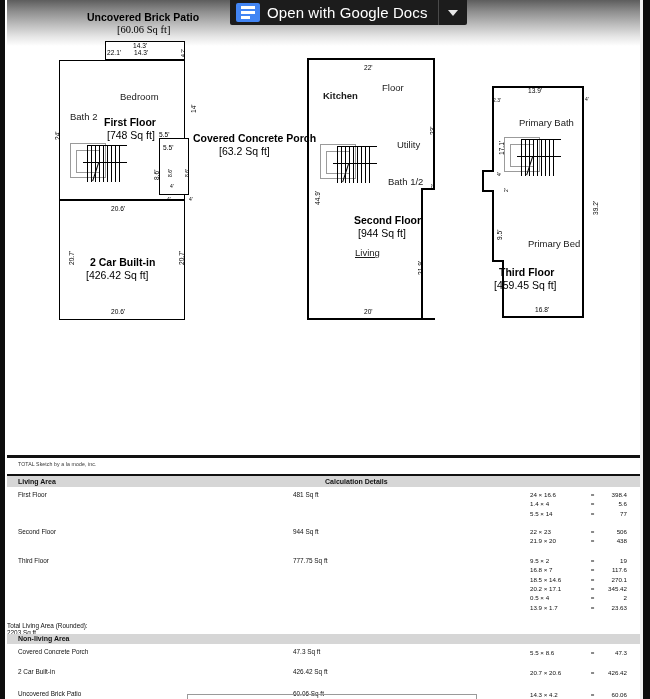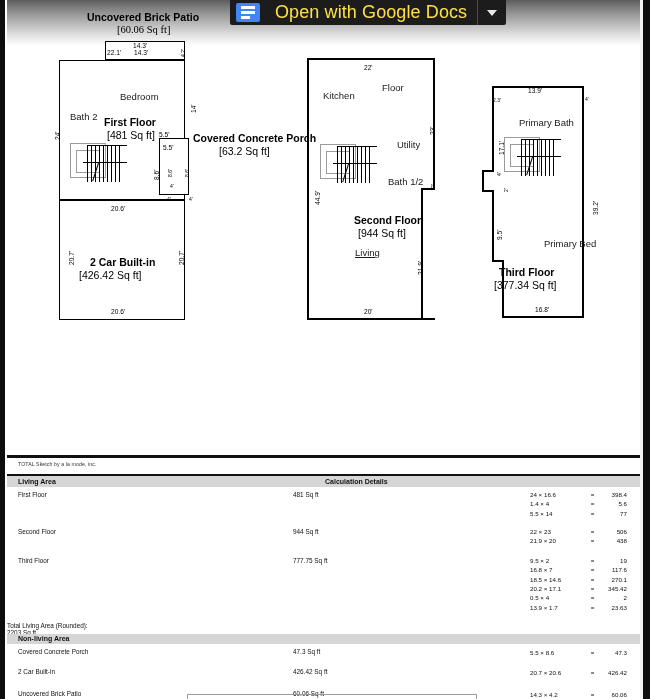--- a/index.html
+++ b/index.html
@@ -18,21 +18,21 @@
   .topshade{position:absolute;left:7px;top:0;width:636px;height:46px;
      background:linear-gradient(to bottom,#5d5d5d 0%,#8e8e8e 25%,#bfbfbf 55%,#e6e6e6 80%,#ffffff 100%);z-index:5;}
 
   
   .gdocs{position:absolute;left:230px;top:0px;height:25px;background:#1c1c1c;
      display:flex;align-items:center;z-index:60;border-radius:0 0 2px 2px;}
   .gdocs .gicon{width:24px;height:19px;background:#4285f4;margin:0 7px 0 6px;border-radius:2px;
      display:flex;flex-direction:column;justify-content:center;align-items:center;gap:2.5px;}
   .gdocs .gicon i{display:block;width:14px;height:2.4px;background:#fff;}
   .gdocs .gicon i.short{width:9px;margin-right:5px;}
-  .gdocs .glabel{color:#fde047;font-size:18px;letter-spacing:.1px;padding-right:10px;white-space:nowrap;margin-left:8px;}
+  .gdocs .glabel{color:#ffffff;font-size:15px;letter-spacing:.1px;padding-right:10px;white-space:nowrap;}
   .gdocs .gsep{width:1px;height:25px;background:#4a4a4a;}
   .gdocs .gcaret{width:28px;height:25px;display:flex;align-items:center;justify-content:center;}
   .gdocs .gcaret span{display:block;width:0;height:0;border-left:5px solid transparent;
      border-right:5px solid transparent;border-top:6px solid #e8e8e8;}
 
   
   #sketch{position:absolute;left:7px;top:0;width:636px;height:455px;z-index:10;}
   .ttl{position:absolute;font-weight:bold;font-size:10.5px;color:#000;white-space:nowrap;}
   .sub{position:absolute;font-size:10.5px;color:#000;white-space:nowrap;}
   .room{position:absolute;font-size:9.5px;color:#1a1a1a;white-space:nowrap;}
@@ -106,21 +106,21 @@
     <div class="boxw" style="left:98px;top:41px;width:80px;height:19px;"></div>
     <div class="dim" style="left:126px;top:41.5px;">14.3'</div>
     <div class="dim" style="left:127px;top:49px;">14.3'</div>
     <div class="dim" style="left:100px;top:49px;">22.1'</div>
     <div class="dimv dimS" style="left:173px;top:57px;">4.2'</div>
 
     <div class="boxw" style="left:52px;top:60px;width:126px;height:140px;"></div>
     <div class="room" style="left:113px;top:91px;">Bedroom</div>
     <div class="room" style="left:63px;top:111px;">Bath 2</div>
     <div class="ttl" style="left:97px;top:116px;">First Floor</div>
-    <div class="sub" style="left:100px;top:129px;">[481 Sq ft]</div>
+    <div class="sub" style="left:100px;top:129px;">[748 Sq ft]</div>
     <div class="dimv" style="left:47px;top:140px;">24'</div>
     <div class="dimv" style="left:183px;top:113px;">14'</div>
 
     <div class="stairs" style="left:63px;top:143px;width:58px;height:43px;">
       <div class="frame" style="left:0;top:0;width:36px;height:35px;"></div>
       <div class="frame" style="left:6px;top:7px;width:24px;height:23px;"></div>
       <div class="tread" style="left:17px;top:2px;height:37px;"></div>
       <div class="tread" style="left:21px;top:2px;height:37px;"></div>
       <div class="tread" style="left:25px;top:2px;height:37px;"></div>
       <div class="tread" style="left:29px;top:2px;height:37px;"></div>
@@ -146,37 +146,37 @@
     <div class="dimv dimS" style="left:160px;top:177px;">8.6'</div>
     <div class="dimv dimS" style="left:177px;top:177px;">8.6'</div>
     <div class="dim dimS" style="left:163px;top:183px;">4'</div>
 
     <div class="boxw" style="left:52px;top:200px;width:126px;height:120px;"></div>
     <div class="dim" style="left:104px;top:205px;">20.6'</div>
     <div class="dim" style="left:104px;top:308px;">20.6'</div>
     <div class="dimv" style="left:61px;top:265px;">20.7'</div>
     <div class="dimv" style="left:171px;top:265px;">20.7'</div>
     <div class="ttl" style="left:83px;top:256px;">2 Car Built-in</div>
-    <div class="sub" style="left:72px;top:269px;">[426.42 Sq ft]</div>
+    <div class="sub" style="left:79px;top:269px;">[426.42 Sq ft]</div>
 
     <div class="wall" style="left:300px;top:58px;width:128px;height:1.8px;"></div>
     <div class="wall" style="left:300px;top:58px;width:1.8px;height:262px;"></div>
     <div class="wall" style="left:300px;top:318px;width:128px;height:1.8px;"></div>
     <div class="wall" style="left:426px;top:58px;width:1.8px;height:132px;"></div>
     <div class="wall" style="left:414px;top:188px;width:13px;height:1.8px;"></div>
     <div class="wall" style="left:414px;top:188px;width:1.8px;height:132px;"></div>
 
     <div class="dim" style="left:357px;top:64px;">22'</div>
     <div class="dimv" style="left:422px;top:135px;">23'</div>
     <div class="dimv" style="left:410px;top:275px;">21.9'</div>
     <div class="dimv" style="left:307px;top:205px;">44.9'</div>
     <div class="dim" style="left:357px;top:308px;">20'</div>
     <div class="dimv dimS" style="left:423px;top:188px;">2'</div>
 
-    <div class="room" style="left:316px;top:90px;">Kitchen</div>
+    <div class="room" style="left:316px;top:90px;font-weight:bold;">Kitchen</div>
     <div class="room" style="left:375px;top:82px;">Floor</div>
     <div class="room" style="left:390px;top:139px;">Utility</div>
     <div class="room" style="left:381px;top:176px;">Bath 1/2</div>
     <div class="ttl" style="left:347px;top:214px;">Second Floor</div>
     <div class="sub" style="left:351px;top:227px;">[944 Sq ft]</div>
     <div class="room" style="left:348px;top:247px;text-decoration:underline;">Living</div>
 
     <div class="stairs" style="left:313px;top:144px;width:58px;height:43px;">
       <div class="frame" style="left:0;top:0;width:36px;height:35px;"></div>
       <div class="frame" style="left:6px;top:7px;width:24px;height:23px;"></div>
@@ -209,23 +209,23 @@
     <div class="dim dimS" style="left:486px;top:97px;">2.3'</div>
     <div class="dim dimS" style="left:578px;top:96px;">4'</div>
     <div class="dimv" style="left:585px;top:215px;">39.2'</div>
     <div class="dim" style="left:528px;top:306px;">16.8'</div>
     <div class="dimv" style="left:491px;top:155px;">17.1'</div>
     <div class="dimv dimS" style="left:496px;top:192px;">2'</div>
     <div class="dimv" style="left:489px;top:240px;">9.5'</div>
     <div class="dimv dimS" style="left:489px;top:176px;">4'</div>
 
     <div class="room" style="left:512px;top:117px;">Primary Bath</div>
-    <div class="room" style="left:521px;top:238px;margin-left:16px;">Primary Bed</div>
+    <div class="room" style="left:521px;top:238px;">Primary Bed</div>
     <div class="ttl" style="left:492px;top:266px;">Third Floor</div>
-    <div class="sub" style="left:487px;top:279px;">[377.34 Sq ft]</div>
+    <div class="sub" style="left:487px;top:279px;">[459.45 Sq ft]</div>
 
     <div class="stairs" style="left:497px;top:137px;width:58px;height:43px;">
       <div class="frame" style="left:0;top:0;width:36px;height:35px;"></div>
       <div class="frame" style="left:6px;top:7px;width:24px;height:23px;"></div>
       <div class="tread" style="left:17px;top:2px;height:37px;"></div>
       <div class="tread" style="left:21px;top:2px;height:37px;"></div>
       <div class="tread" style="left:25px;top:2px;height:37px;"></div>
       <div class="tread" style="left:29px;top:2px;height:37px;"></div>
       <div class="tread" style="left:33px;top:2px;height:37px;"></div>
       <div class="tread" style="left:37px;top:2px;height:37px;"></div>

